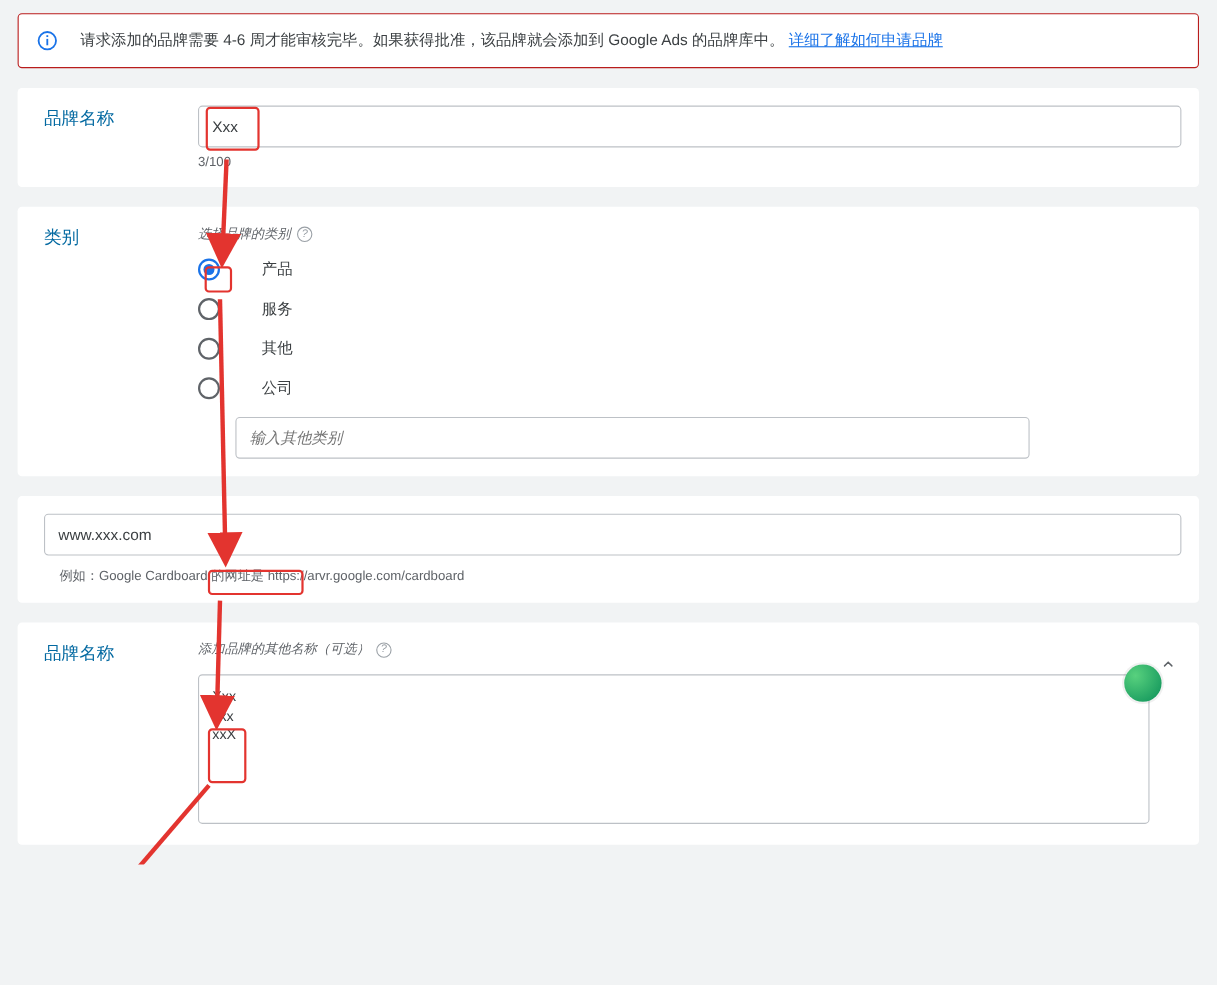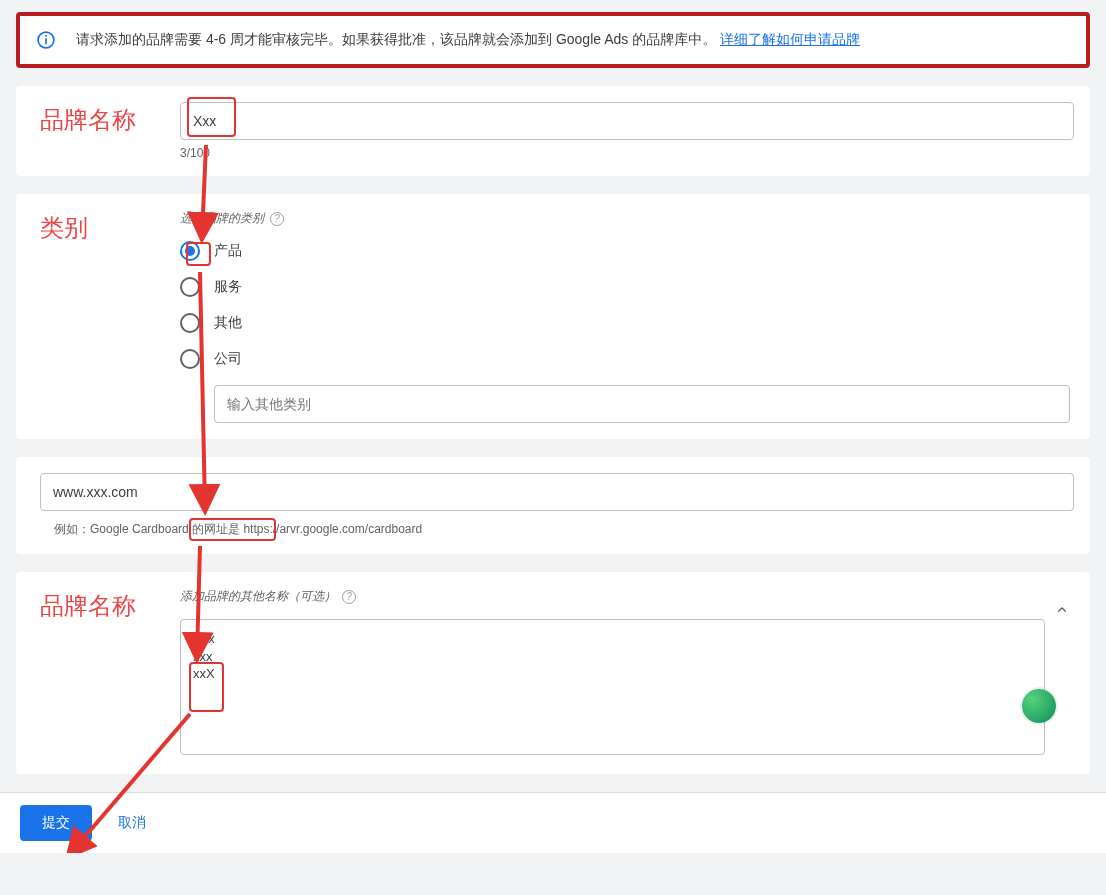--- a/index.html
+++ b/index.html
@@ -9,21 +9,21 @@
     background: #f1f3f4;
     color: #3c4043;
     font-size: 14px;
   }
   .page {
     padding: 12px 16px 0 16px;
     width: 1106px;
   }
   .info-banner {
     background: #fff;
-    border: 4px solid #b91c1c;
+    border: 1px solid #b91c1c;
     border-radius: 4px;
     padding: 14px 16px;
     display: flex;
     align-items: center;
     margin-bottom: 18px;
   }
   .info-icon-wrap {
     width: 24px;
     flex: 0 0 24px;
     display: flex;
@@ -37,23 +37,23 @@
     border-radius: 4px;
     padding: 16px 16px 16px 24px;
     margin-bottom: 18px;
     display: flex;
     align-items: flex-start;
     position: relative;
   }
   .card-label {
     width: 140px;
     flex: 0 0 140px;
-    font-size: 24px;
+    font-size: 16px;
     font-weight: 400;
-    color: #ef4444;
+    color: #0369a1;
     padding-top: 2px;
   }
   .card-body { flex: 1; min-width: 0; }
   .text-input {
     width: 100%;
     border: 1px solid #bdc1c6;
     border-radius: 4px;
     padding: 10px 12px;
     font-size: 14px;
     color: #3c4043;
@@ -79,20 +79,21 @@
     display: inline-flex;
     align-items: center; justify-content: center;
     font-size: 10px;
     color: #9aa0a6;
     margin-left: 6px;
   }
   .radio-row {
     display: flex;
     align-items: center;
     margin-bottom: 16px;
+    gap: 24px;
   }
   .radio-row:last-of-type { margin-bottom: 10px; }
   .radio-outer {
     width: 20px; height: 20px;
     border: 2px solid #5f6368;
     border-radius: 50%;
     margin-right: 14px;
     display: flex; align-items: center; justify-content: center;
   }
   .radio-outer.selected { border-color: #1a73e8; }
@@ -229,21 +230,21 @@
         </div>
         <div class="radio-row">
           <span class="radio-outer"></span>
           <span>其他</span>
         </div>
         <div class="radio-row">
           <span class="radio-outer"></span>
           <span>公司</span>
         </div>
         <div class="other-input-wrap">
-          <input class="text-input" style="width: 856px; color: #4d7c0f;" placeholder="输入其他类别">
+          <input class="text-input" style="width: 722px; color: #4d7c0f; font-style: italic;" placeholder="输入其他类别">
         </div>
       </div>
     </div>
 
     <div class="card">
       <div class="card-body">
         <input class="text-input" value="www.xxx.com" style="">
         <div class="example-text">例如：Google Cardboard 的网址是 https://arvr.google.com/cardboard</div>
       </div>
     </div>
@@ -261,24 +262,20 @@
       </div>
       <div class="collapse-btn">
         <svg width="16" height="16" viewBox="0 0 24 24">
             <path d="M7 14l5-5 5 5" stroke="#5f6368" stroke-width="2" fill="none" stroke-linecap="round"></path>
           </svg>
       </div>
     </div>
 
   </div>
 
-  <div class="footer">
-    <button class="btn-primary">提交</button>
-    <button class="btn-text">取消</button>
-  </div>
 
   <div class="floating-avatar"></div>
 
   <div class="hl" style="left:187px; top:97px; width:49px; height:40px;"></div>
   <div class="hl" style="left:186px; top:242px; width:25px; height:24px;"></div>
   <div class="hl" style="left:189px; top:518px; width:87px; height:23px;"></div>
   <div class="hl" style="left:189px; top:662px; width:35px; height:50px;"></div>
   <div class="hl-blue" style="left:15px; top:861px; width:50px; height:33px;"></div>
   <div class="hl" style="left:18px; top:864px; width:44px; height:27px;"></div>
 

